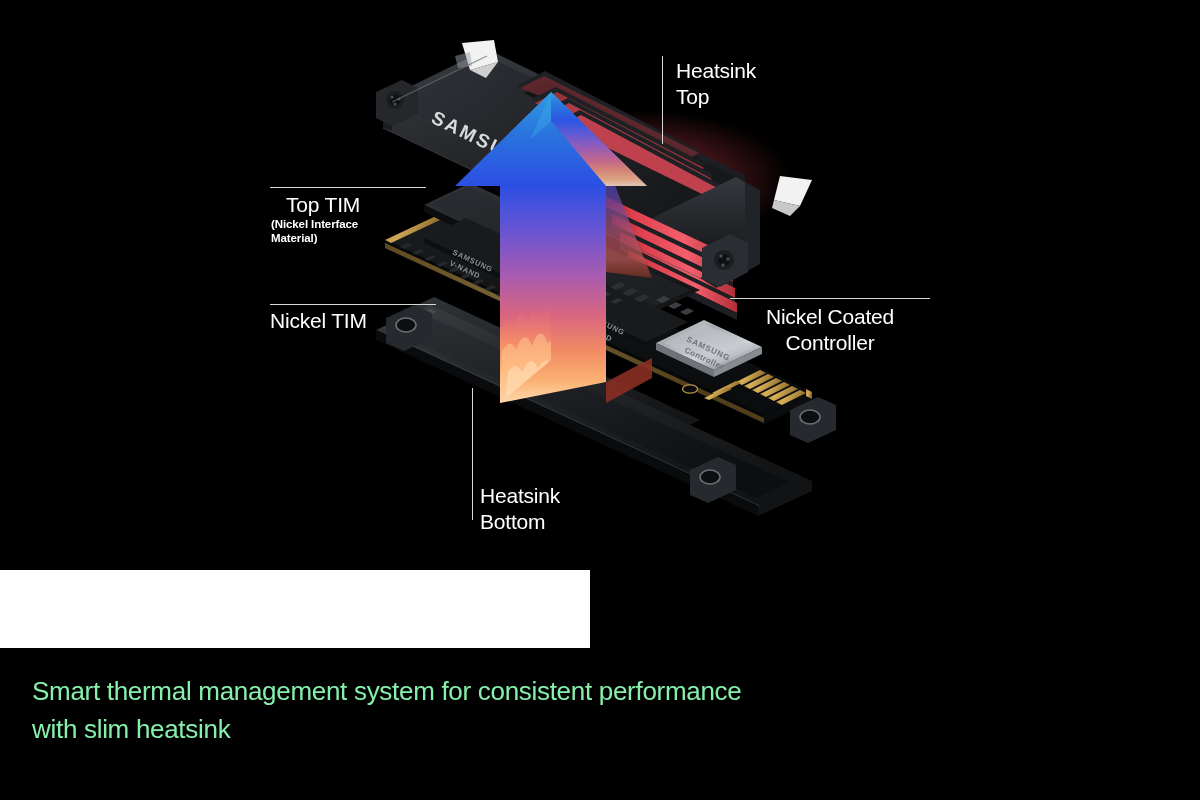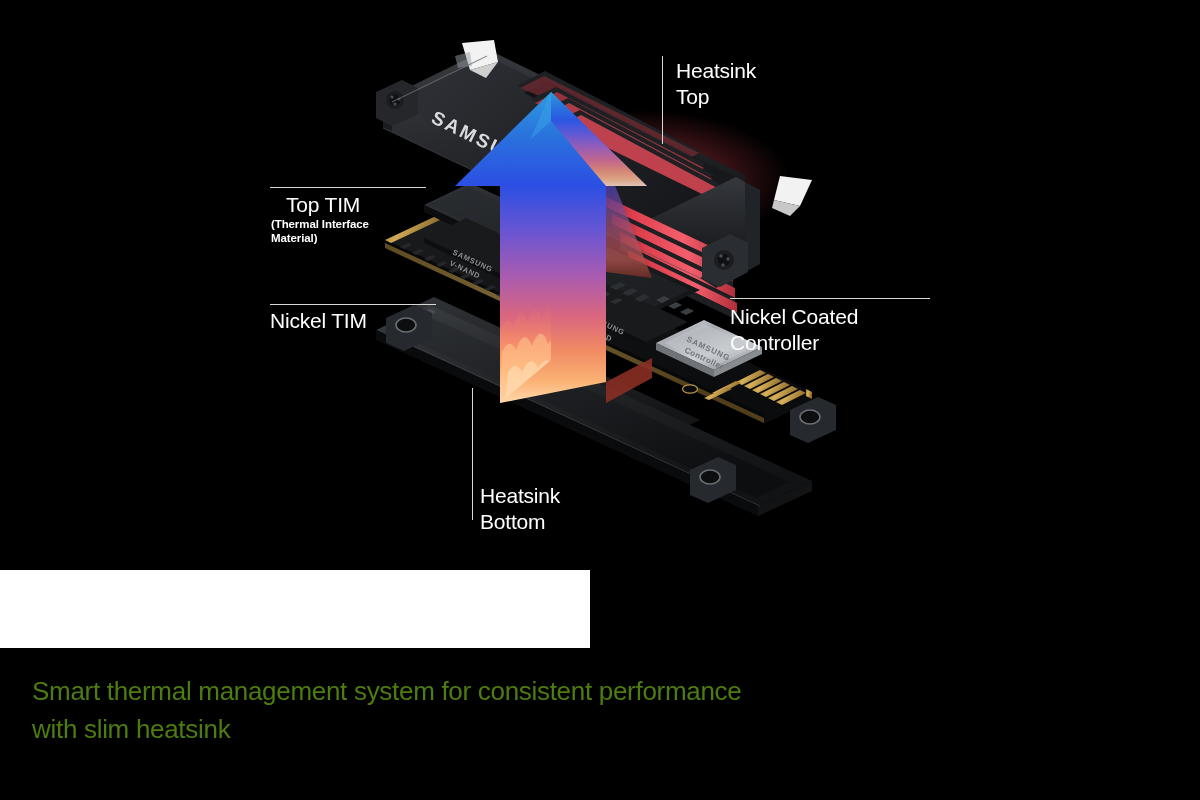--- a/index.html
+++ b/index.html
@@ -18,21 +18,21 @@
   .leader.v{width:1px;}
 
   
   #art{position:absolute;left:0;top:0;width:1200px;height:560px;display:block;}
 
   
   #title-band{position:absolute;left:0;top:570px;width:590px;height:78px;background:#fff;}
   #title-text{position:absolute;left:32px;top:578px;width:560px;height:64px;
       color:#000;font-size:43px;font-weight:700;letter-spacing:-1.1px;
       line-height:64px;white-space:nowrap;font-family:"Liberation Sans",sans-serif;}
-  #subtitle{position:absolute;left:32px;top:672px;width:1060px;color:#4d7c0f;
+  #subtitle{position:absolute;left:32px;top:672px;width:1060px;color:#86efac;
       font-size:26px;font-weight:400;line-height:1.47;letter-spacing:-0.3px;
       font-family:"Liberation Sans",sans-serif;white-space:pre-line;}
 </style>
 </head>
 <body>
 
 <div id="stage">
 
   <div id="diagram">
 
@@ -322,26 +322,26 @@
     <div class="leader v" style="left:662px;top:56px;height:88px;"></div>
     <div class="leader h" style="left:270px;top:187px;width:156px;"></div>
     <div class="leader h" style="left:270px;top:304px;width:166px;"></div>
     <div class="leader h" style="left:730px;top:298px;width:200px;"></div>
     <div class="leader v" style="left:472px;top:388px;height:132px;"></div>
 
     <div class="lbl big" style="left:676px;top:58px;">Heatsink
 Top</div>
 
     <div class="lbl big" style="left:286px;top:192px;">Top TIM</div>
-    <div class="lbl sub" style="left:271px;top:217px;">(Thermal Interface
+    <div class="lbl sub" style="left:271px;top:217px;">(Nickel Interface
 Material)</div>
 
     <div class="lbl big" style="left:270px;top:308px;">Nickel TIM</div>
 
-    <div class="lbl big" style="left:730px;top:304px;width:200px;text-align:left;">Nickel Coated
+    <div class="lbl big" style="left:730px;top:304px;width:200px;text-align:center;">Nickel Coated
 Controller</div>
 
     <div class="lbl big" style="left:480px;top:483px;">Heatsink
 Bottom</div>
   </div>
 
   <div id="title-band"></div>
   <div id="subtitle">Smart thermal management system for consistent performance
 with slim heatsink</div>
 

